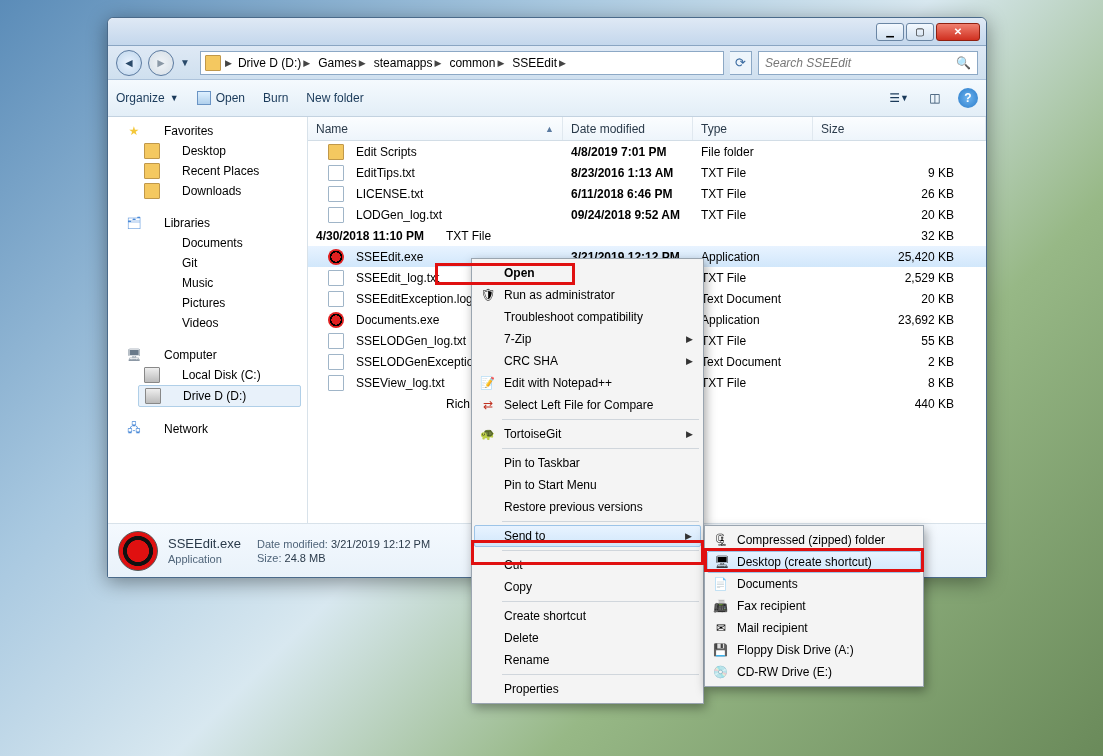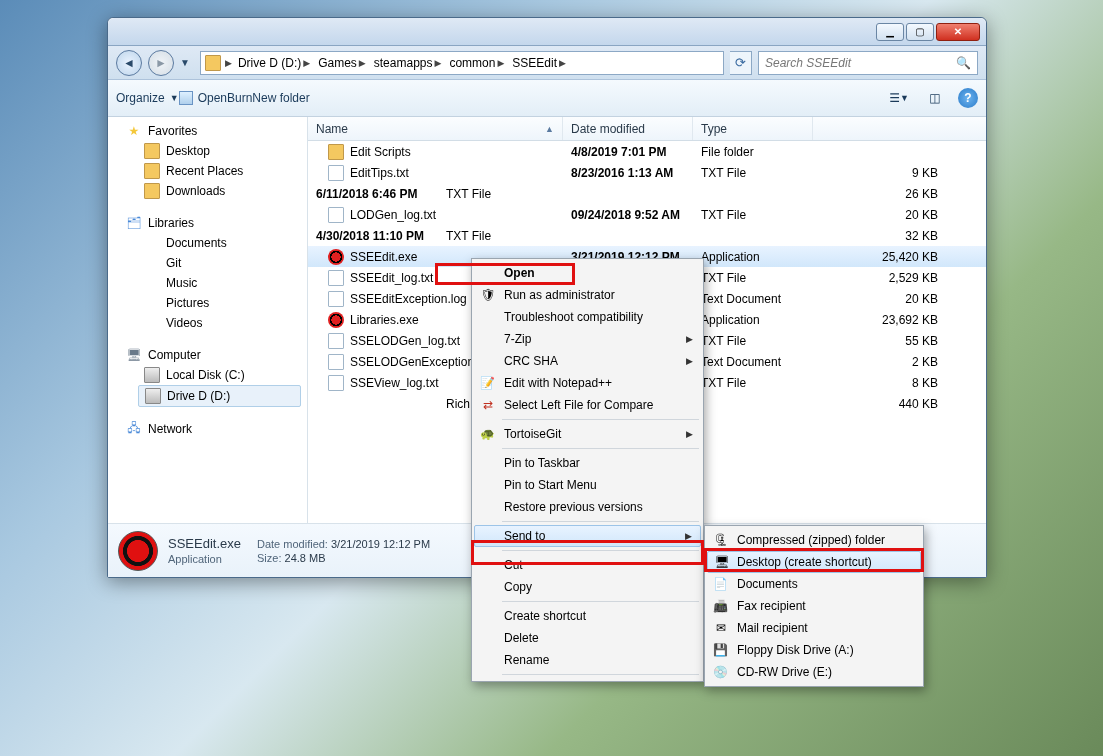--- a/index.html
+++ b/index.html
@@ -53,21 +53,21 @@
     display:flex; align-items:center; justify-content:center; color:#3a6aa0; font-size:13px;
   }
   .search {
     width:220px; height:24px; border:1px solid #8ca8c5; background:#fff;
     display:flex; align-items:center; padding:0 6px; font-size:12px; color:#777; font-style:italic;
   }
   .search .mag { margin-left:auto; color:#3a6aa0; font-style:normal;}
   
   .toolbar {
     height: 32px; background: linear-gradient(#f5fafe,#e3eef7);
-    border-bottom:1px solid #c3d2e0; display:flex; align-items:center; padding:18px 8px; 
+    border-bottom:1px solid #c3d2e0; display:flex; align-items:center; padding:18px 8px; gap:18px;
     font-size:12px; color:#1a3a5a;
   }
   .toolbar .tbtn { display:flex; align-items:center; gap:5px; cursor:default;}
   .toolbar .right { margin-left:auto; display:flex; align-items:center; gap:10px;}
   .toolbar .viewbtn { width:26px; height:22px; border:1px solid transparent; display:flex; align-items:center; justify-content:center;}
   .toolbar .helpbtn { width:20px; height:20px; border-radius:50%; background:radial-gradient(#6cb4f0,#2a7ac8); color:#fff; font-size:12px; font-weight:bold; display:flex; align-items:center; justify-content:center;}
   
   .bodysplit { flex:1; display:flex; overflow:hidden;}
   .nav {
     width:200px; background:#fff; border-right:1px solid #d8e2ea; font-size:12px; padding:4px 0;
@@ -77,40 +77,40 @@
   .nav .groot { display:flex; align-items:center; gap:6px; padding:2px 8px 2px 18px;}
   .nav .gitem { display:flex; align-items:center; gap:6px; padding:2px 8px 2px 36px;}
   .nav .gitem.sel { background:#e8f1fa; border:1px solid #b0cfe8; border-radius:2px; margin:0 6px 0 30px; padding-left:6px;}
   .nav .ico { width:16px; height:16px; display:inline-flex; align-items:center; justify-content:center; font-size:12px;}
   .ico.star { color:#f4c83a;}
   .ico.folder { background:#f4c860; border:1px solid #c0984a; border-radius:1px;}
   .ico.lib { color:#4a8ad8;}
   .ico.comp { color:#6a7a8a;}
   .ico.drive { background:linear-gradient(#eee,#bbb); border:1px solid #888; border-radius:1px;}
   .ico.net { color:#4a8ad8;}
-  .nav-label { white-space:nowrap;}
+  .nav-label { white-space:nowrap;margin-left:16px;}
   
   .pane { flex:1; display:flex; flex-direction:column; background:#fff;}
   .cols {
     height:24px; background:linear-gradient(#fbfdff,#eef5fb); border-bottom:1px solid #d2dde6;
     display:flex; align-items:center; font-size:12px; color:#2a3a4a;
   }
   .cols div { padding:0 8px; border-right:1px solid #e0e8ef; height:100%; display:flex; align-items:center;}
   .c-name { width:255px;}
   .c-date { width:130px;}
   .c-type { width:120px;}
   .c-size { flex:1; }
   .sort-arrow { margin-left:auto; font-size:9px; color:#5a7aa0;}
   .rows { font-size:12px; }
   
   .row { height:21px; display:flex; align-items:center; white-space:nowrap;}
-  .row .rn { width:255px; display:flex; align-items:center; gap:6px; padding-left:20px;}
+  .row .rn { width:255px; display:flex; align-items:center; gap:12px; padding-left:20px;}
   .row .rd { width:130px; padding-left:8px;font-weight:bold;}
   .row .rt { width:120px; padding-left:8px;}
-  .row .rs { flex:1; text-align:right; padding-right:48px;}
+  .row .rs { flex:1; text-align:right; padding-right:32px;}
   .row.selected { background:linear-gradient(#e8f3ff,#d1e7fb);}
   .row .fileico { width:16px; height:16px; display:inline-block; background:#fff; border:1px solid #a0b5c8; border-radius:1px;}
   .row .fileico.fold { background:#f4c860; border-color:#c0984a;}
   .row .fileico.exe { background:radial-gradient(circle,#e02020 40%,#000 42%,#000 55%,#e02020 57%); border:none; border-radius:50%;}
   .hl-red { position:absolute; border:3px solid #e01010; pointer-events:none; z-index:60;}
   
   .details {
     height:54px; border-top:1px solid #d8e2ea; background:linear-gradient(#f4f9fe,#e9f2fa);
     display:flex; align-items:center; padding:4px 10px; gap:10px; font-size:11px; color:#2a3a4a;
   }
@@ -279,20 +279,21 @@
     </div>
 
     <div class="pane">
       <div class="cols">
         <div class="c-name">
             <span>Name</span>
             <span class="sort-arrow">▲</span>
           </div>
         <div class="c-date">Date modified</div>
         <div class="c-type">Type</div>
+        <div class="c-size">Size</div>
       </div>
       <div class="rows" id="rows">
           <div class="row">
             <div class="rn">
               <span class="fileico fold"></span>
               <span>Edit Scripts</span>
             </div>
             <div class="rd">4/8/2019 7:01 PM</div>
             <div class="rt">File folder</div>
             <div class="rs"></div>
@@ -300,20 +301,24 @@
           <div class="row">
             <div class="rn">
               <span class="fileico txt"></span>
               <span>EditTips.txt</span>
             </div>
             <div class="rd">8/23/2016 1:13 AM</div>
             <div class="rt">TXT File</div>
             <div class="rs">9 KB</div>
           </div>
           <div class="row">
+            <div class="rn">
+              <span class="fileico txt"></span>
+              <span>LICENSE.txt</span>
+            </div>
             <div class="rd">6/11/2018 6:46 PM</div>
             <div class="rt">TXT File</div>
             <div class="rs">26 KB</div>
           </div>
           <div class="row">
             <div class="rn">
               <span class="fileico txt"></span>
               <span>LODGen_log.txt</span>
             </div>
             <div class="rd">09/24/2018 9:52 AM</div>
@@ -348,21 +353,21 @@
               <span class="fileico txt"></span>
               <span>SSEEditException.log</span>
             </div>
             <div class="rd"></div>
             <div class="rt">Text Document</div>
             <div class="rs">20 KB</div>
           </div>
           <div class="row">
             <div class="rn">
               <span class="fileico exe"></span>
-              <span>Libraries.exe</span>
+              <span>Documents.exe</span>
             </div>
             <div class="rd"></div>
             <div class="rt">Application</div>
             <div class="rs">23,692 KB</div>
           </div>
           <div class="row">
             <div class="rn">
               <span class="fileico txt"></span>
               <span>SSELODGen_log.txt</span>
             </div>
@@ -465,20 +470,23 @@
   <div class="mi">
       <span>Create shortcut</span>
     </div>
   <div class="mi">
       <span>Delete</span>
     </div>
   <div class="mi">
       <span>Rename</span>
     </div>
   <div class="sep"></div>
+  <div class="mi">
+      <span>Properties</span>
+    </div>
 </div>
 
 <div class="ctxmenu send">
   <div class="mi">
       <span class="mico">🗜</span>
       <span>Compressed (zipped) folder</span>
     </div>
   <div class="mi hov">
       <span class="mico">🖥</span>
       <span>Desktop (create shortcut)</span>

